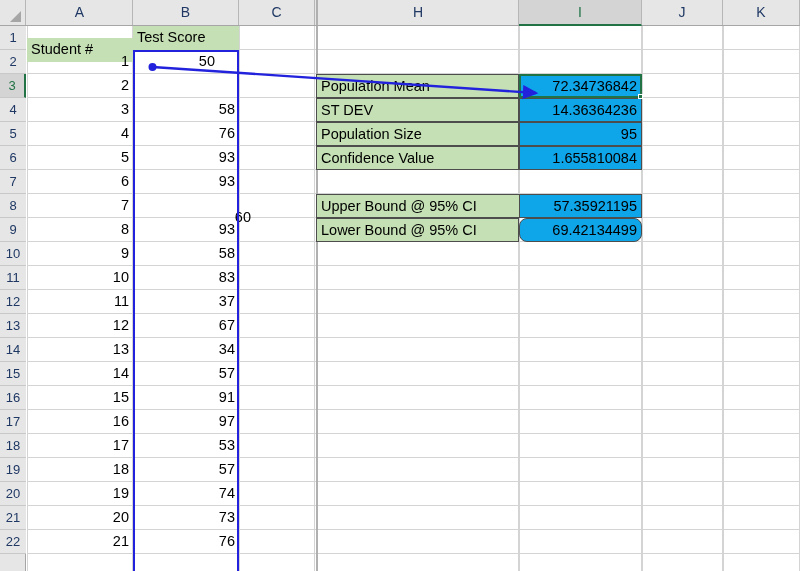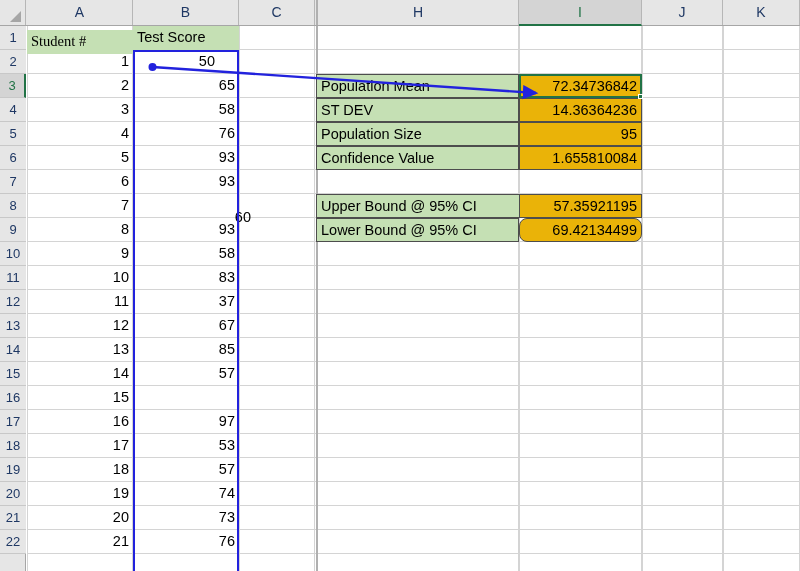--- a/index.html
+++ b/index.html
@@ -126,21 +126,21 @@
   }
   .cell.num { text-align: right; }
   .cell.txt { text-align: left; }
   .cell.green {
     background: #c5e0b4;
   }
   .cell.bordered {
     border: 1px solid #4d4d4d;
   }
   .cell.white {
-    background: #eab308;
+    background: #0ea5e9;
   }
 
   
   .active-cell-border {
     position: absolute;
     border: 2px solid #217346;
     pointer-events: none;
   }
   .fill-handle {
     position: absolute;
@@ -197,21 +197,21 @@
       <div class="gridline-v" style="left: 212px;"></div>
       <div class="gridline-v" style="left: 287px;"></div>
       <div class="gridline-v hidden-break" style="left: 289px;"></div>
       <div class="gridline-v" style="left: 491px;"></div>
       <div class="gridline-v" style="left: 492px;"></div>
       <div class="gridline-v" style="left: 614px;"></div>
       <div class="gridline-v" style="left: 615px;"></div>
       <div class="gridline-v" style="left: 695px;"></div>
       <div class="gridline-v" style="left: 696px;"></div>
       <div class="gridline-v" style="left: 772px;"></div>
-      <div class="cell txt green" style="left: 0px; top: 4px; width: 106px; font-family: Liberation Serif, serif;">Student #</div>
+      <div class="cell txt green" style="left: 0px; top: 12px; width: 106px;">Student #</div>
       <div class="cell txt green" style="left: 106px; top: 0px; width: 106px;">Test Score</div>
       <div class="cell num" style="left: 0px; top: 24px; width: 106px;">1</div>
       <div class="cell num" style="left: 0px; top: 48px; width: 106px;">2</div>
       <div class="cell num" style="left: 0px; top: 72px; width: 106px;">3</div>
       <div class="cell num" style="left: 0px; top: 96px; width: 106px;">4</div>
       <div class="cell num" style="left: 0px; top: 120px; width: 106px;">5</div>
       <div class="cell num" style="left: 0px; top: 144px; width: 106px;">6</div>
       <div class="cell num" style="left: 0px; top: 168px; width: 106px;">7</div>
       <div class="cell num" style="left: 0px; top: 192px; width: 106px;">8</div>
       <div class="cell num" style="left: 0px; top: 216px; width: 106px;">9</div>
@@ -221,33 +221,33 @@
       <div class="cell num" style="left: 0px; top: 312px; width: 106px;">13</div>
       <div class="cell num" style="left: 0px; top: 336px; width: 106px;">14</div>
       <div class="cell num" style="left: 0px; top: 360px; width: 106px;">15</div>
       <div class="cell num" style="left: 0px; top: 384px; width: 106px;">16</div>
       <div class="cell num" style="left: 0px; top: 408px; width: 106px;">17</div>
       <div class="cell num" style="left: 0px; top: 432px; width: 106px;">18</div>
       <div class="cell num" style="left: 0px; top: 456px; width: 106px;">19</div>
       <div class="cell num" style="left: 0px; top: 480px; width: 106px;">20</div>
       <div class="cell num" style="left: 0px; top: 504px; width: 106px;">21</div>
       <div class="cell num" style="left: 106px; top: 24px; width: 86px;">50</div>
-      <div class="cell num" style="left: 106px; top: 48px; width: 106px;">65</div>
       <div class="cell num" style="left: 106px; top: 72px; width: 106px;">58</div>
       <div class="cell num" style="left: 106px; top: 96px; width: 106px;">76</div>
       <div class="cell num" style="left: 106px; top: 120px; width: 106px;">93</div>
       <div class="cell num" style="left: 106px; top: 144px; width: 106px;">93</div>
       <div class="cell num" style="left: 106px; top: 180px; width: 122px;">60</div>
       <div class="cell num" style="left: 106px; top: 192px; width: 106px;">93</div>
       <div class="cell num" style="left: 106px; top: 216px; width: 106px;">58</div>
       <div class="cell num" style="left: 106px; top: 240px; width: 106px;">83</div>
       <div class="cell num" style="left: 106px; top: 264px; width: 106px;">37</div>
       <div class="cell num" style="left: 106px; top: 288px; width: 106px;">67</div>
-      <div class="cell num" style="left: 106px; top: 312px; width: 106px;">85</div>
+      <div class="cell num" style="left: 106px; top: 312px; width: 106px;">34</div>
       <div class="cell num" style="left: 106px; top: 336px; width: 106px;">57</div>
+      <div class="cell num" style="left: 106px; top: 360px; width: 106px;">91</div>
       <div class="cell num" style="left: 106px; top: 384px; width: 106px;">97</div>
       <div class="cell num" style="left: 106px; top: 408px; width: 106px;">53</div>
       <div class="cell num" style="left: 106px; top: 432px; width: 106px;">57</div>
       <div class="cell num" style="left: 106px; top: 456px; width: 106px;">74</div>
       <div class="cell num" style="left: 106px; top: 480px; width: 106px;">73</div>
       <div class="cell num" style="left: 106px; top: 504px; width: 106px;">76</div>
       <div class="cell txt green bordered" style="left: 289px; top: 48px; width: 203px;">Population Mean</div>
       <div class="cell num bordered white" style="left: 492px; top: 48px; width: 123px;">72.34736842</div>
       <div class="cell txt green bordered" style="left: 289px; top: 72px; width: 203px;">ST DEV</div>
       <div class="cell num bordered white" style="left: 492px; top: 72px; width: 123px;">14.36364236</div>

